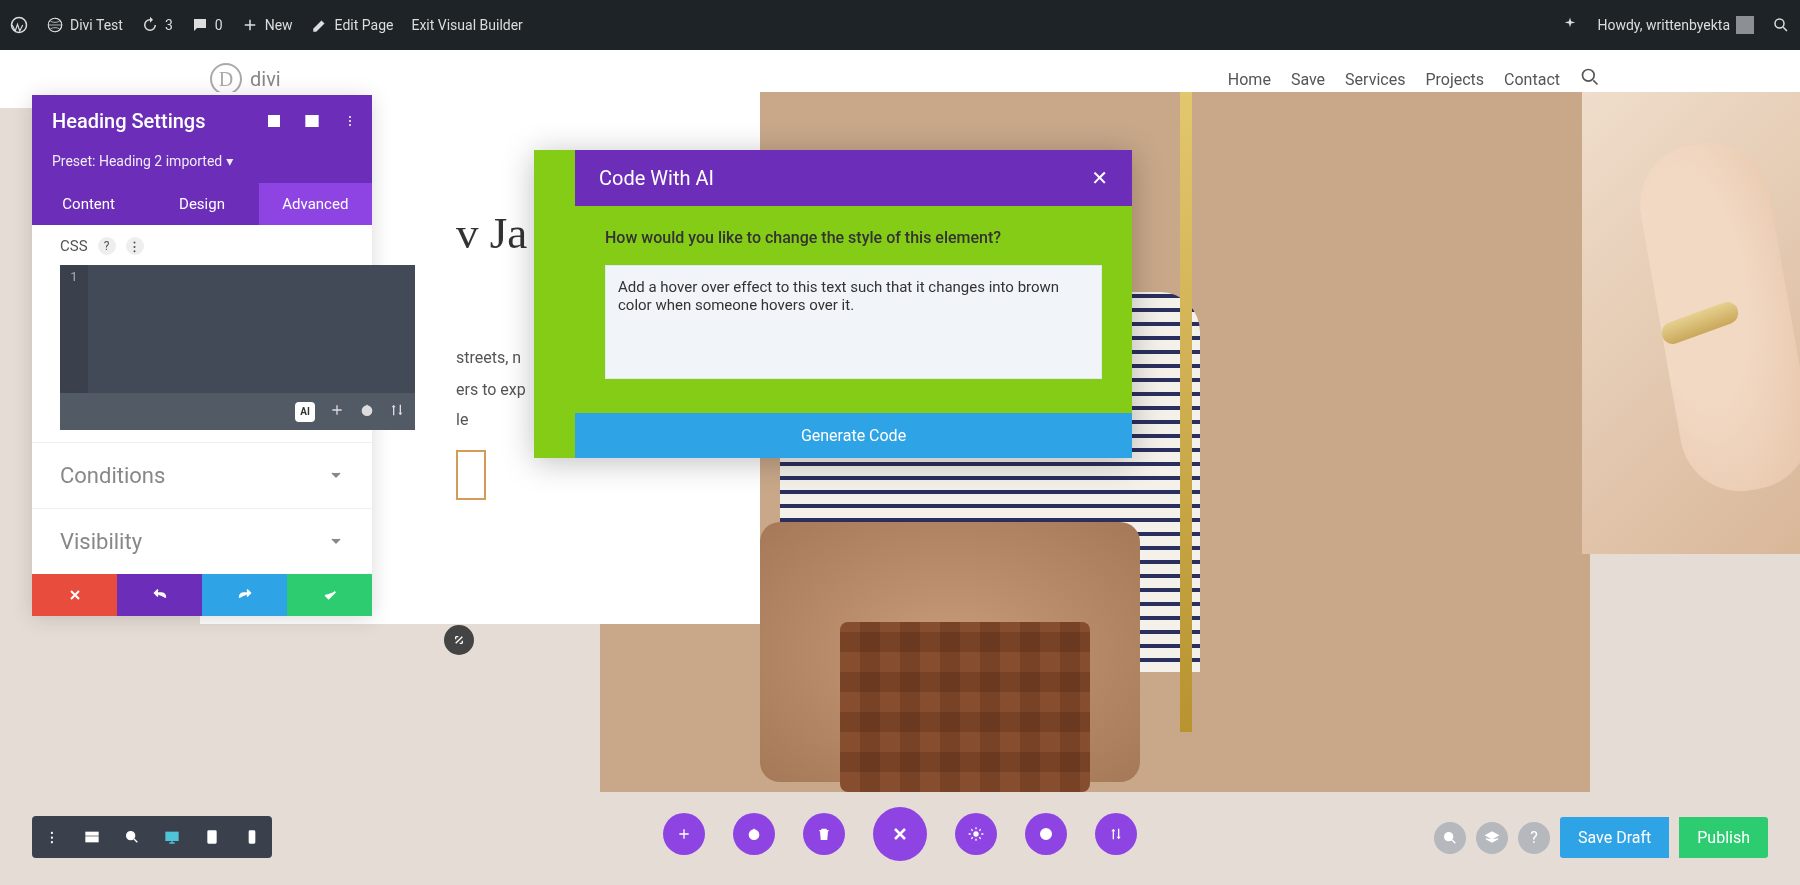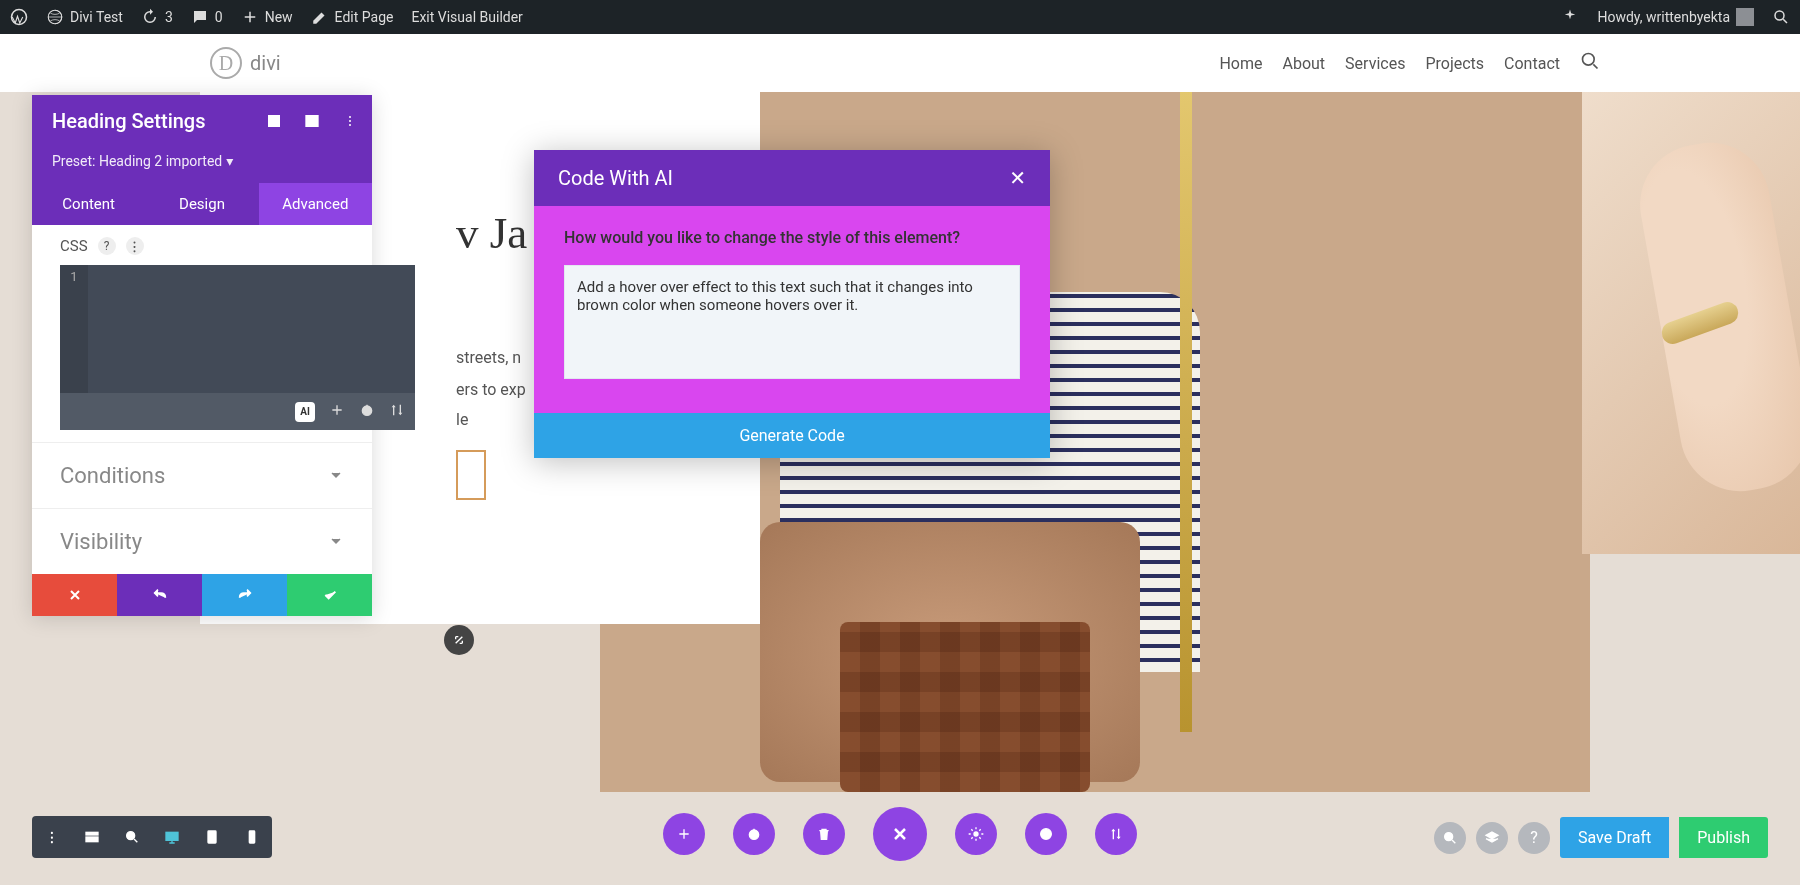--- a/index.html
+++ b/index.html
@@ -1,19 +1,19 @@
 <!DOCTYPE html>
 <html><head>
 <meta charset="utf-8">
 <style>
 * { margin: 0; padding: 0; box-sizing: border-box; font-family: -apple-system, BlinkMacSystemFont, "Segoe UI", Roboto, sans-serif; }
 body { background: #e5ddd5; overflow: hidden; width: 1800px; height: 885px; position: relative; }
 
 
-.wp-admin-bar { height: 34px; background: #1d2327; color: #ddd; display: flex; align-items: center; justify-content: space-between; font-size: 14px; padding: 0 10px; }
+.wp-admin-bar { height: 50px; background: #1d2327; color: #ddd; display: flex; align-items: center; justify-content: space-between; font-size: 14px; padding: 0 10px; }
 .wp-left, .wp-right { display: flex; align-items: center; gap: 18px; }
 .wp-item { display: flex; align-items: center; gap: 6px; cursor: pointer; }
 .wp-item svg { width: 18px; height: 18px; fill: #ddd; }
 .wp-avatar { width: 18px; height: 18px; background: #8c8f94; }
 
 
 .site-header { height: 58px; background: #fff; display: flex; align-items: center; justify-content: space-between; padding: 0 200px 0 210px; }
 .logo { display: flex; align-items: center; gap: 8px; color: #888; font-size: 20px; }
 .logo-circle { width: 32px; height: 32px; border: 2px solid #aaa; border-radius: 50%; display: flex; align-items: center; justify-content: center; color: #aaa; font-family: serif; }
 .main-nav { display: flex; gap: 20px; align-items: center; }
@@ -69,21 +69,21 @@
 .settings-footer { display:flex; height:42px;}
 .settings-footer div { flex:1; display:flex; align-items:center; justify-content:center; color:#fff; cursor:pointer;}
 .sf-red { background:#e74c3c; }
 .sf-purple { background:#6c2eb9; }
 .sf-blue { background:#2ea3e6; }
 .sf-green { background:#2ecc71; }
 
 .drag-handle { position:absolute; left:444px; top:625px; width:30px; height:30px; background:#444; border-radius:50%; color:#fff; display:flex; align-items:center; justify-content:center; transform:rotate(0deg);}
 
 
-.ai-modal { position:absolute; left:534px; top:150px; width:516px; background:#d946ef; box-shadow:0 4px 30px rgba(0,0,0,.25); }
+.ai-modal { position:absolute; left:534px; top:150px; width:598px; background:#84cc16; box-shadow:0 4px 30px rgba(0,0,0,.25);padding-left:41px; }
 .ai-header { background:#6c2eb9; color:#fff; padding:16px 24px; display:flex; align-items:center; justify-content:space-between; font-size:20px;}
 .ai-close { cursor:pointer; font-size:20px;}
 .ai-body { padding: 22px 30px 30px;}
 .ai-question { font-size:16px; color:#333; margin-bottom:18px; font-weight:500;}
 .ai-textarea { width:100%; height:114px; background:#f1f5f9; border:1px solid #e1e8ef; padding:12px; font-size:15px; color:#333; resize:none; font-family:inherit; }
 .ai-generate { background:#2ea3e6; color:#fff; text-align:center; padding:13px; font-size:16px; cursor:pointer;}
 
 
 .bottom-left-bar { position:absolute; left:32px; bottom:27px; display:flex; background:#3a414c; border-radius:4px; }
 .blb-item { width:40px; height:42px; display:flex; align-items:center; justify-content:center; color:#fff; cursor:pointer; }
@@ -166,21 +166,21 @@
   </div>
 </div>
 
 <div class="site-header">
   <div class="logo">
     <div class="logo-circle">D</div>
     <span>divi</span>
   </div>
   <div class="main-nav">
     <span>Home</span>
-    <span>About</span>
+    <span>Save</span>
     <span>Services</span>
     <span>Projects</span>
     <span>Contact</span>
     <span><svg class="icon-lg" viewBox="0 0 24 24">
           <circle cx="10" cy="10" r="7" fill="none" stroke="#555" stroke-width="2"></circle>
           <path d="M16 16l5 5" stroke="#555" stroke-width="2"></path>
         </svg></span>
   </div>
 </div>
 

